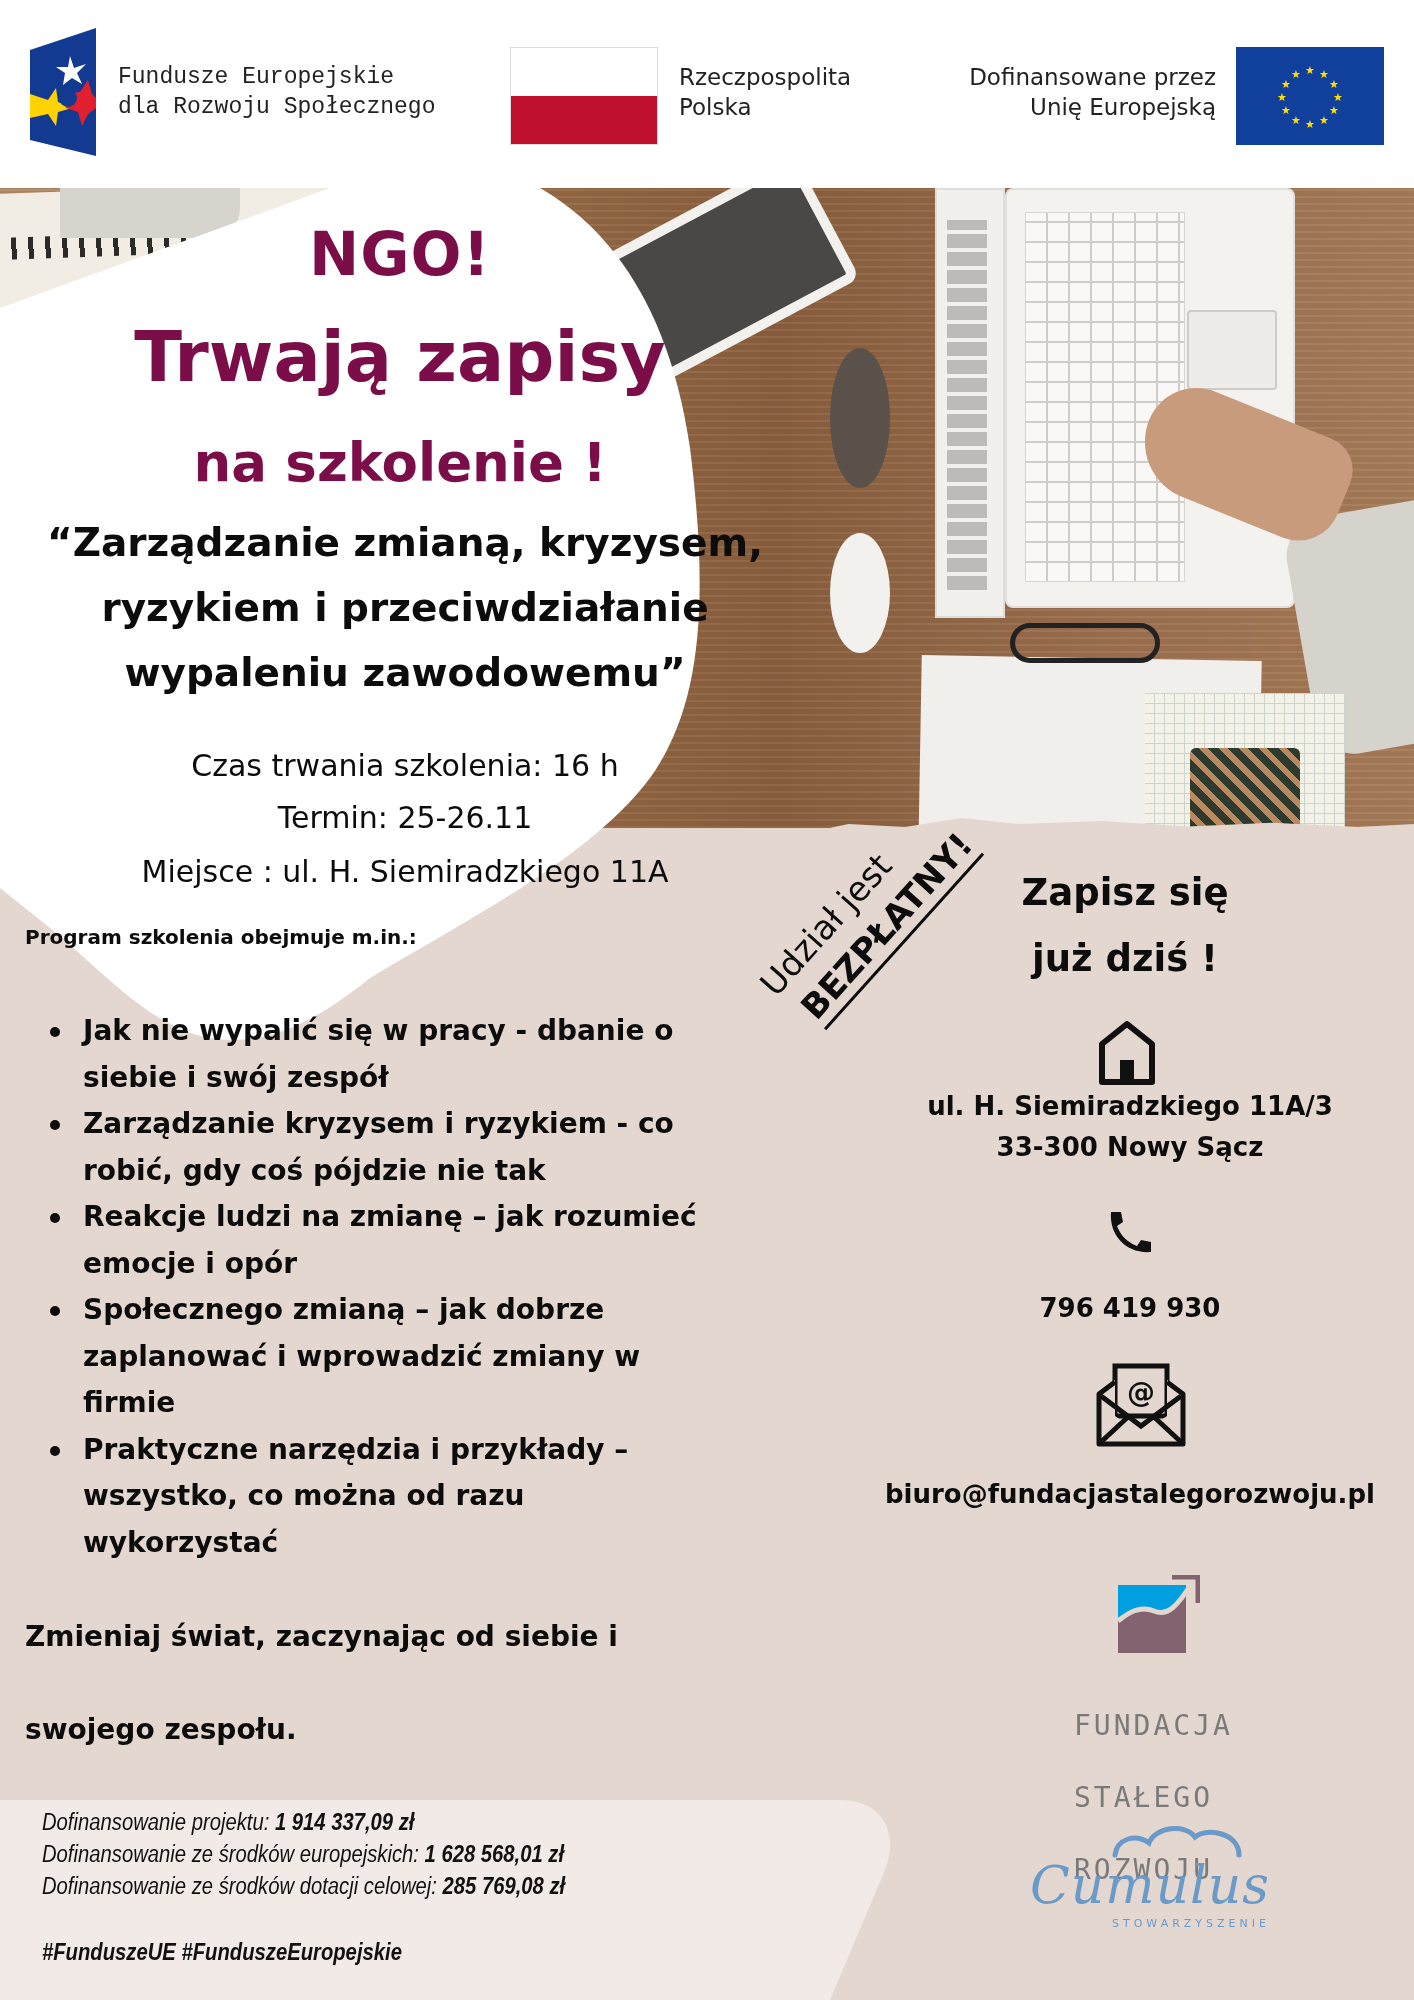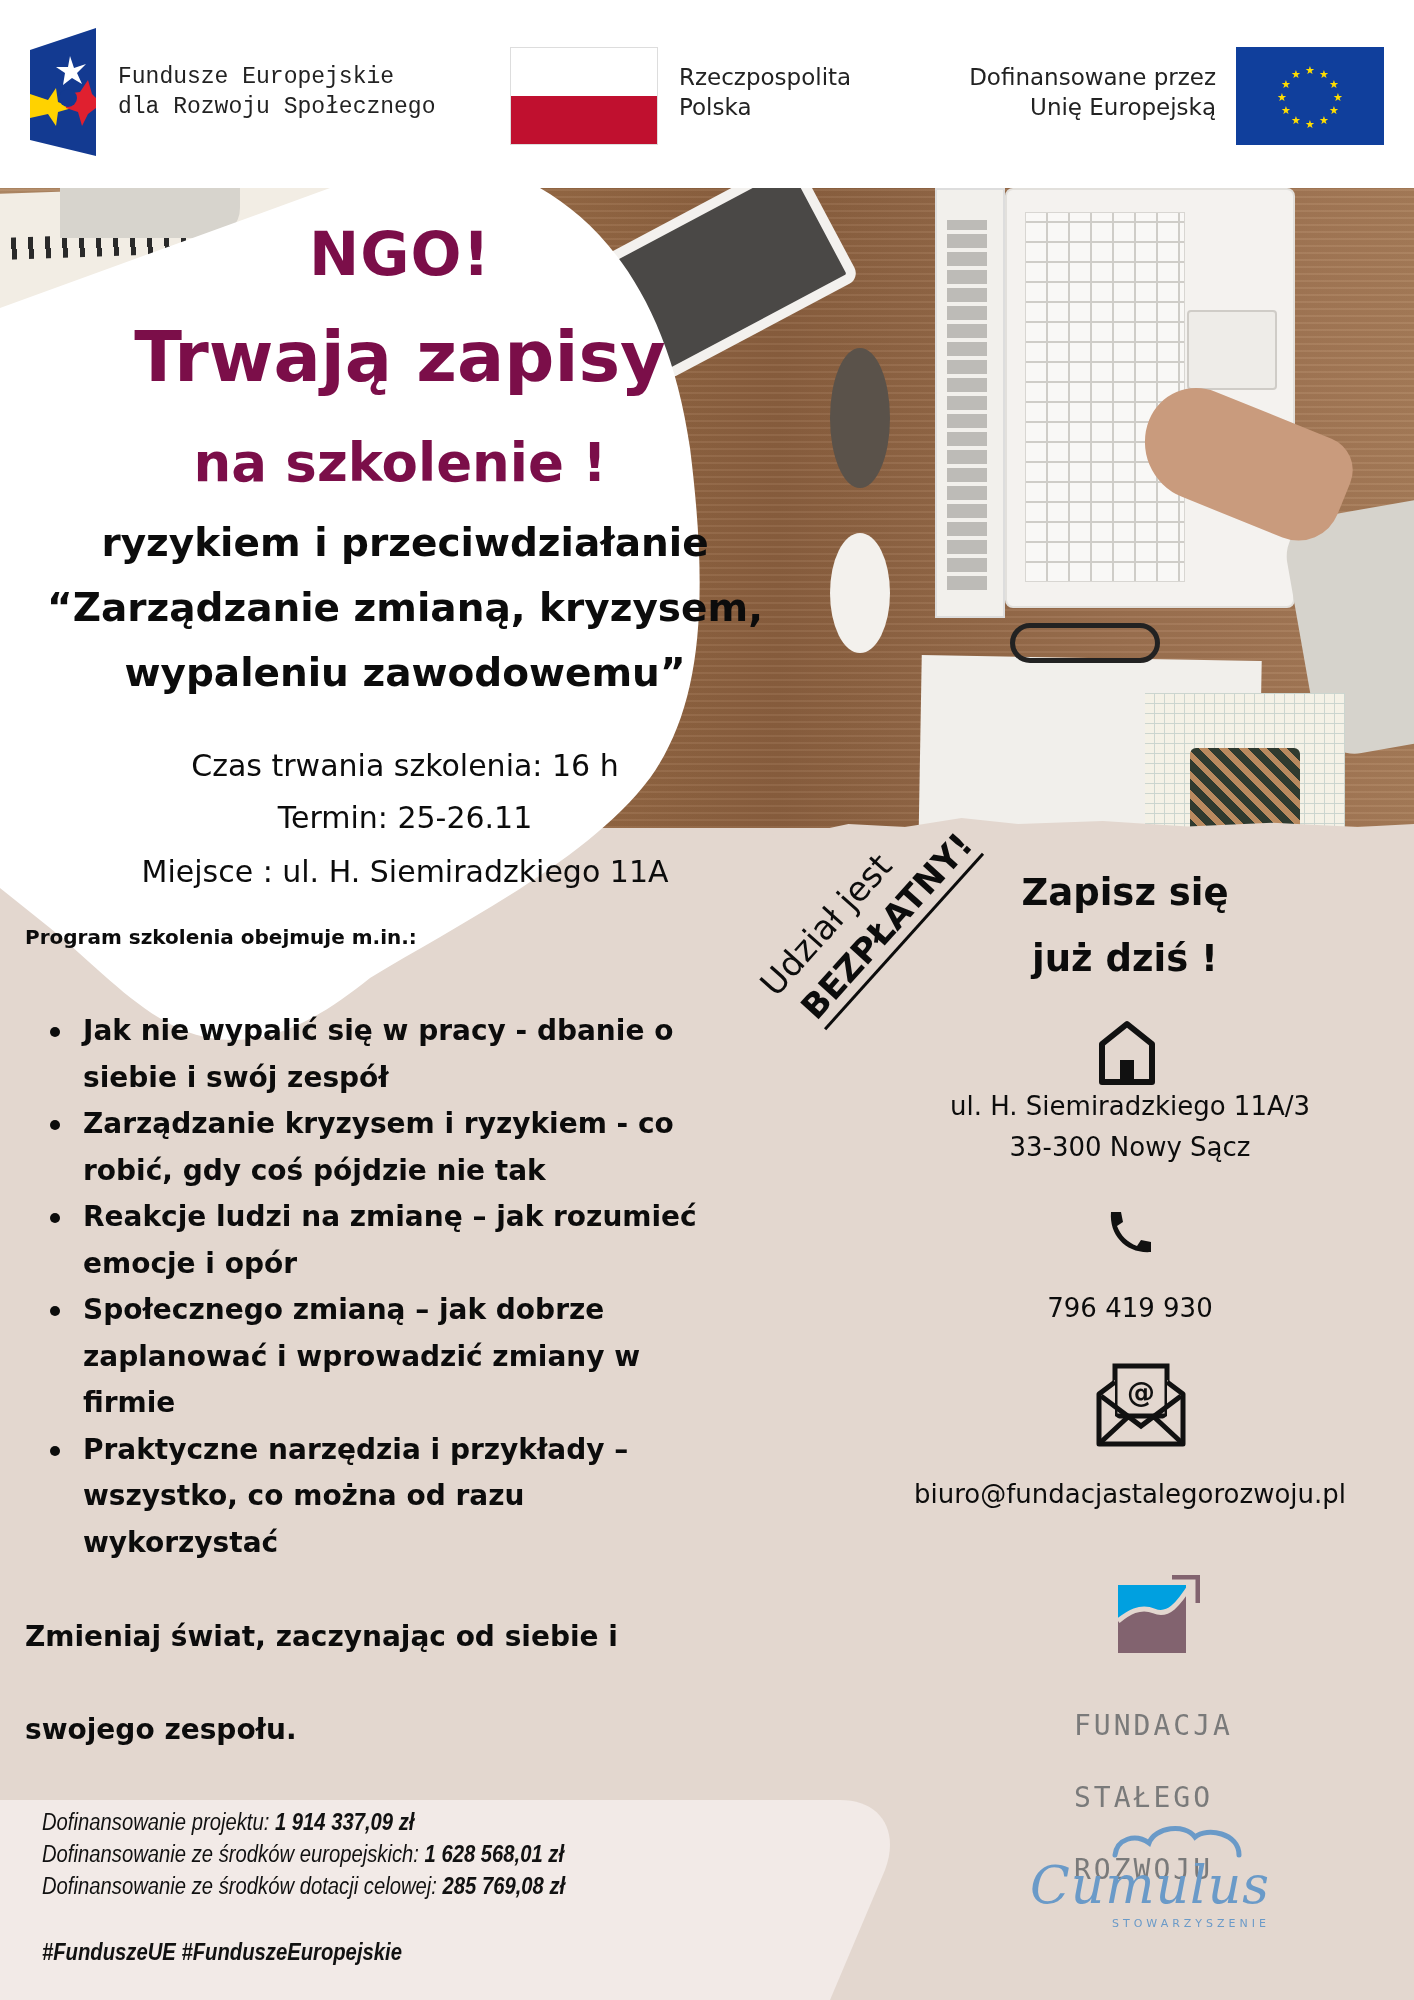--- a/index.html
+++ b/index.html
@@ -74,21 +74,21 @@
   .closing { position: absolute; left: 25px; top: 1567px; width: 780px; font-weight: bold; font-size: 28px; line-height: 46.5px; color: #0c0c0c; white-space: pre-line; }
 
   
   .free { position: absolute; left: 740px; top: 850px; width: 300px; height: 120px; transform: rotate(-48deg); transform-origin: center; }
   .free .a { position: absolute; left: 8px; top: 0; font-size: 34px; line-height: 44px; font-weight: normal; color: #0c0c0c; white-space: nowrap; }
   .free .b { position: absolute; left: 18px; top: 46px; font-size: 34px; line-height: 44px; font-weight: bold; color: #0c0c0c; white-space: nowrap; border-bottom: 3px solid #0c0c0c; }
 
   
   .cta { position: absolute; left: 900px; top: 860px; width: 450px; text-align: center; font-weight: bold; font-size: 37px; line-height: 66px; color: #0c0c0c; }
   .icon-box { position: absolute; width: 70px; height: 70px; }
-  .contact-line { position: absolute; left: 860px; width: 540px; text-align: center; font-weight: normal; font-size: 26px; line-height: 41px; color: #0c0c0c; }
+  .contact-line { position: absolute; left: 860px; width: 540px; text-align: center; font-weight: bold; font-size: 26px; line-height: 41px; color: #0c0c0c; }
 
   .fsr-logo { position: absolute; left: 1118px; top: 1575px; width: 82px; height: 80px; }
   .fsr-text { position: absolute; left: 1074px; top: 1672px; width: 170px; font-family: "DejaVu Sans Mono", monospace; font-size: 28px; line-height: 36px; letter-spacing: 3px; color: #7a7a7a; text-align: left; white-space: pre-line; }
 
   .cumulus { position: absolute; left: 1025px; top: 1825px; width: 270px; height: 100px; }
   .cumulus-word { position: absolute; left: 1030px; top: 1855px; font-family: "DejaVu Serif", serif; font-style: italic; font-size: 52px; line-height: 60px; color: #6a9ac8; letter-spacing: 1px; }
   .cumulus-sub { position: absolute; left: 1112px; top: 1917px; font-size: 11px; letter-spacing: 4px; color: #6a9ac8; }
 
   
   .funding { position: absolute; left: 0; top: 1790px; width: 900px; height: 210px; }
@@ -172,22 +172,22 @@
 
 <svg class="blob" viewBox="0 0 1000 860">
   <path d="M 150 230 L 150 120 L 480 0 L 690 0 C 760 40, 820 120, 840 260 C 860 420, 850 520, 800 590 C 740 670, 620 730, 520 790 C 470 830, 420 860, 360 850 C 300 840, 250 780, 200 740 L 150 700 Z" fill="#ffffff"></path>
 </svg>
 
 <div class="ngo l1">NGO!</div>
 <div class="ngo l2">Trwają zapisy</div>
 <div class="ngo l3">na szkolenie !</div>
 
 <div class="subtitle">
+  <div>“Zarządzanie zmianą, kryzysem,</div>
   <div>ryzykiem i przeciwdziałanie</div>
-  <div>“Zarządzanie zmianą, kryzysem,</div>
   <div>wypaleniu zawodowemu”</div>
 </div>
 
 <div class="info i1">Czas trwania szkolenia: 16 h</div>
 <div class="info i2">Termin: 25-26.11</div>
 <div class="info i3">Miejsce : ul. H. Siemiradzkiego 11A</div>
 
 <div class="program-head">Program szkolenia obejmuje m.in.:</div>
 
 <ul class="bullets">

